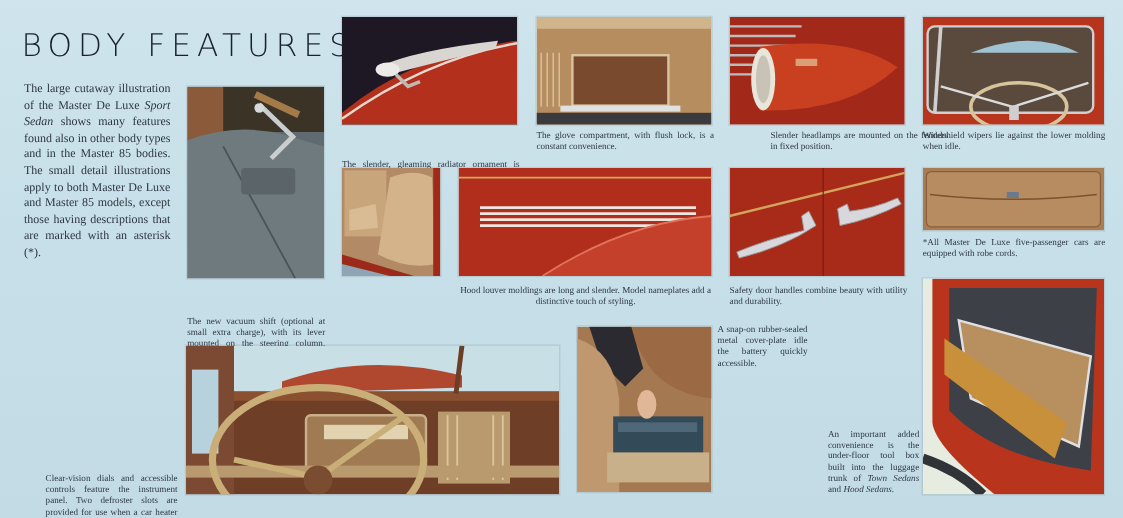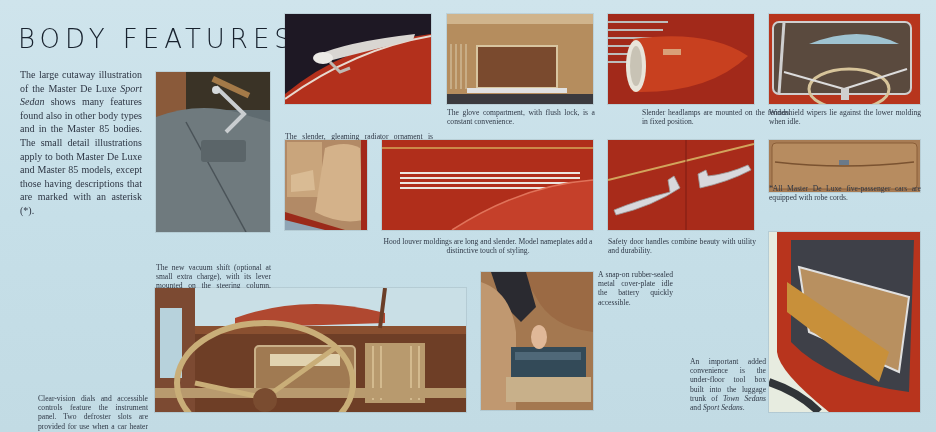--- a/index.html
+++ b/index.html
@@ -153,21 +153,21 @@
   <div class="cap" style="left:608px;top:237px;width:148px;">Safety door handles combine beauty with utility and durability.</div>
 
   <div class="photo" style="left:769px;top:140px;width:151px;height:52px;">
     <svg viewBox="0 0 151 52" preserveAspectRatio="none">
       <rect width="151" height="52" fill="#a87c54"></rect>
       <rect x="3" y="3" width="145" height="46" rx="4" fill="#b78c60" stroke="#8a5e38" stroke-width="1"></rect>
       <path d="M6 22 Q75 30 145 22" stroke="#7a5230" stroke-width="1.3" fill="none"></path>
       <rect x="70" y="20" width="10" height="5" fill="#6a7a8a"></rect>
     </svg>
   </div>
-  <div class="cap" style="left:769px;top:184px;width:152px;">*All Master De Luxe five-passenger cars are equipped with robe cords.</div>
+  <div class="cap" style="left:769px;top:197px;width:152px;">*All Master De Luxe five-passenger cars are equipped with robe cords.</div>
 
   <div class="photo" style="left:155px;top:288px;width:311px;height:124px;">
     <svg viewBox="0 0 311 124" preserveAspectRatio="none">
       <rect width="311" height="124" fill="#c9dfe6"></rect>
       <path d="M80 30 Q150 5 230 25 L230 35 L80 40Z" fill="#b04830"></path>
       <rect x="0" y="40" width="311" height="84" fill="#6e3e26"></rect>
       <rect x="0" y="38" width="311" height="8" fill="#8a5030"></rect>
       <rect x="0" y="0" width="40" height="124" fill="#7c4a32"></rect>
       <rect x="5" y="20" width="22" height="70" fill="#b7d2dc"></rect>
       <rect x="100" y="58" width="100" height="50" rx="4" fill="#a07a52" stroke="#c9b088" stroke-width="2"></rect>
@@ -206,15 +206,15 @@
   <div class="photo" style="left:769px;top:232px;width:151px;height:180px;">
     <svg viewBox="0 0 151 180" preserveAspectRatio="none">
       <rect width="151" height="180" fill="#e7ece0"></rect>
       <path d="M8 0 L151 0 L151 180 L60 180 Q10 140 8 120Z" fill="#b8341d"></path>
       <path d="M22 8 L145 8 L140 160 Q60 150 22 110Z" fill="#3e4048"></path>
       <path d="M30 35 L140 65 L130 140 L40 100Z" fill="#b89060" stroke="#e0e0e0" stroke-width="2"></path>
       <path d="M18 50 L120 120 L110 150 L18 80Z" fill="#c8903a"></path>
       <path d="M0 150 Q30 160 50 180" stroke="#303438" stroke-width="8" fill="none"></path>
     </svg>
   </div>
-  <div class="cap" style="left:690px;top:357px;width:76px;"><span>An important added convenience is the under-floor tool box built into the luggage trunk of </span><i>Town Sedans</i><span> and </span><i>Sport Sedans</i><span>.</span></div>
+  <div class="cap" style="left:690px;top:357px;width:76px;"><span>An important added convenience is the under-floor tool box built into the luggage trunk of </span><i>Town Sedans</i><span> and </span><i>Hood Sedans</i><span>.</span></div>
 
 </div>
 
 </body></html>

